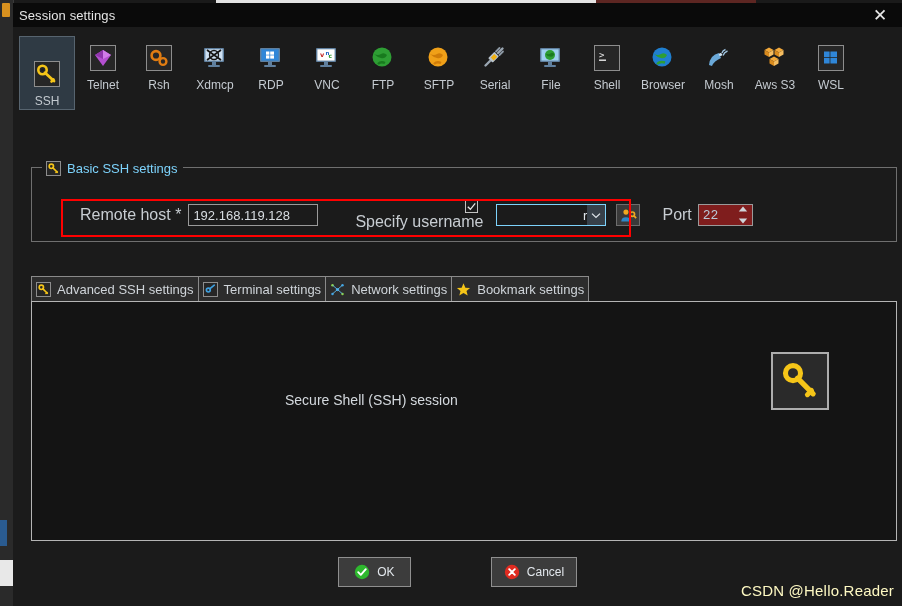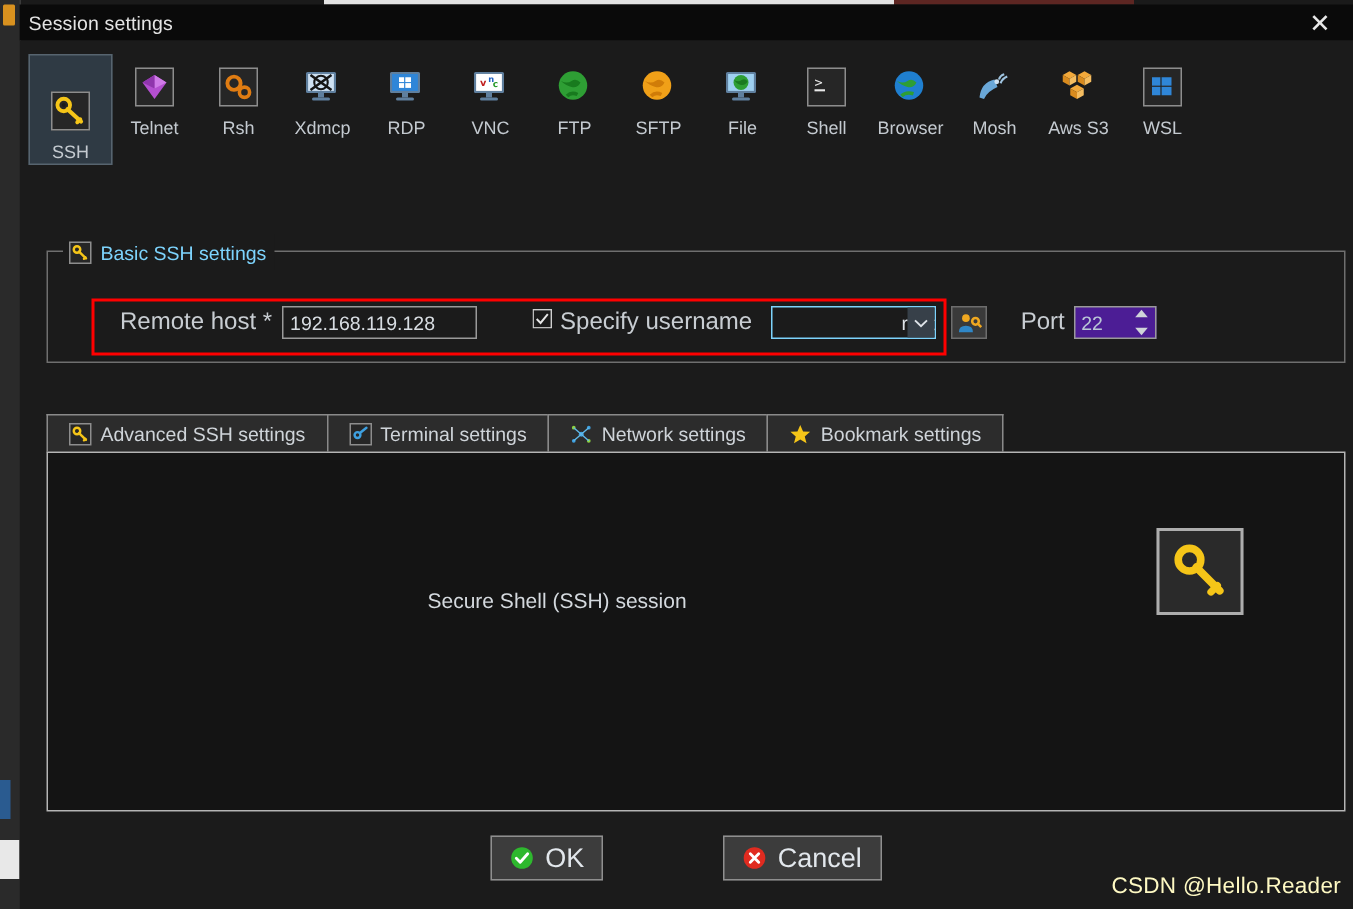--- a/index.html
+++ b/index.html
@@ -114,36 +114,36 @@
   .combo .arrowbtn svg{display:block;}
 
   .iconbtn{
     width:24px;height:22px;background:#3a3a3a;border:1px solid #6d6d6d;
     box-sizing:border-box;display:flex;align-items:center;justify-content:center;
   }
 
   
   .spin{
     position:relative;width:55px;height:22px;border:1px solid #9a9a9a;
-    box-sizing:border-box;background:#4c1d95;display:flex;align-items:center;
+    box-sizing:border-box;background:#7f1d1d;display:flex;align-items:center;font-family:Liberation Mono, monospace;
   }
   .spin .val{padding-left:4px;color:#b9c6d6;font-size:13px;}
   .spin .btns{
     position:absolute;right:3px;top:1px;height:18px;width:12px;
     display:flex;flex-direction:column;align-items:center;justify-content:space-between;
   }
 
   
   #tabstrip{
     position:absolute;left:18px;top:249px;height:26px;display:flex;
   }
   .tab{
     height:26px;background:#2c2c2c;border:1px solid #8a8a8a;border-bottom:none;
     box-sizing:border-box;margin-right:-1px;
-    display:flex;align-items:center;gap:6px;padding:0 14px;
+    display:flex;align-items:center;gap:6px;padding:0 4px;
     font-size:13px;color:#cfd4d9;cursor:pointer;
   }
   .tab .tico{width:15px;height:15px;flex:none;}
   #tabpanel{
     position:absolute;left:18px;top:274px;width:866px;height:240px;
     border:1px solid #b5b5b5;box-sizing:border-box;background:#141414;
   }
   #panel-caption{
     position:absolute;left:253px;top:90px;font-size:14px;color:#d4d9de;
   }
@@ -153,21 +153,21 @@
     display:flex;align-items:center;justify-content:center;
   }
 
   
   #btnrow{
     position:absolute;left:0;right:0;top:515px;height:60px;
     display:flex;align-items:center;justify-content:center;gap:80px;
   }
   .dlgbtn{
     height:30px;min-width:73px;background:#3c3c3c;border:1px solid #8f8f8f;
-    box-sizing:border-box;color:#e2e7ec;font-size:18px;
+    box-sizing:border-box;color:#e2e7ec;font-size:12px;
     display:flex;align-items:center;justify-content:center;gap:7px;
     font-family:"Liberation Sans",sans-serif;cursor:pointer;padding:0 12px;
   }
 
   #watermark{
     position:absolute;right:8px;bottom:7px;
     color:#fef9c3;font-size:15px;letter-spacing:.2px;
   }
 </style>
 </head>
@@ -283,20 +283,32 @@
       <span class="ico">
         <svg viewBox="0 0 24 24" width="24" height="24">
           <circle cx="12" cy="12" r="9.5" fill="#f0a018"></circle>
           <path d="M4 9 q4 2 7 0 q3-2 6 1 q-2 4-6 3 q-4-1-7-4z" fill="#d07c08"></path>
           <path d="M8 19 q3-3 7-1" stroke="#d07c08" stroke-width="2.4" fill="none"></path>
         </svg>
       </span>
       <span class="lbl">SFTP</span>
     </div>
 
+    <div class="proto">
+      <span class="ico">
+        <svg viewBox="0 0 24 24" width="24" height="24">
+          <path d="M3.5 20.5 L8 16" stroke="#9aa6b2" stroke-width="2.4" stroke-linecap="round"></path>
+          <rect x="7" y="9" width="9" height="6.5" rx="1" transform="rotate(-45 11.5 12.2)" fill="#b8c2cc"></rect>
+          <rect x="9.5" y="10.2" width="5" height="4" transform="rotate(-45 12 12.2)" fill="#f0b010"></rect>
+          <path d="M16 8 L20.5 3.5" stroke="#9aa6b2" stroke-width="2.4" stroke-linecap="round"></path>
+          <path d="M17.5 10 L21 6.5 M14 6.5 L17.5 3" stroke="#8c98a4" stroke-width="1.8" stroke-linecap="round"></path>
+        </svg>
+      </span>
+      <span class="lbl">Serial</span>
+    </div>
 
     <div class="proto">
       <span class="ico">
         <svg viewBox="0 0 24 24" width="24" height="24">
           <rect x="2" y="3" width="20" height="14" rx="1" fill="#5f7f9e"></rect>
           <rect x="3.4" y="4.3" width="17.2" height="11.3" fill="#9fd0f0"></rect>
           <circle cx="12" cy="10" r="5" fill="#2e9e34"></circle>
           <path d="M7.4 8.4 q3 1.6 5 0 q2-1.4 4 .8 q-1.4 3-4.4 2.4 q-3-.6-4.6-3.2z" fill="#1b7a21"></path>
           <rect x="10" y="17" width="4" height="3" fill="#5f7f9e"></rect>
           <rect x="6" y="20" width="12" height="2" rx="1" fill="#5f7f9e"></rect>
@@ -378,21 +390,21 @@
           <path d="M16.5 19.5 L18.5 17.5" stroke="#f5c518" stroke-width="2.8" stroke-linecap="round"></path>
         </svg>
       </span>
       <span>Basic SSH settings</span>
     </div>
 
     <div id="basic-row">
       <span class="lbl-static" style="margin-left:48px;">Remote host *</span>
       <input class="txt" style="width: 130px; margin-left: 7px;" id="host-input" value="192.168.119.128">
 
-      <span style="display:inline-flex;align-items:flex-start;margin-left:37px;">
+      <span style="display:inline-flex;align-items:flex-end;margin-left:37px;flex-direction:column;">
         <svg width="13" height="13" viewBox="0 0 14 14" style="margin-right:5px;">
           <rect x="0.5" y="0.5" width="13" height="13" fill="#1b1b1b" stroke="#cfcfcf"></rect>
           <path d="M3 7.2 L5.8 10 L11 3.6" stroke="#e6e6e6" stroke-width="1.4" fill="none"></path>
         </svg>
         <span class="lbl-static">Specify username</span>
       </span>
 
       <span class="combo" style="margin-left:13px;">
         <span class="val">root</span>
         <span class="arrowbtn">

